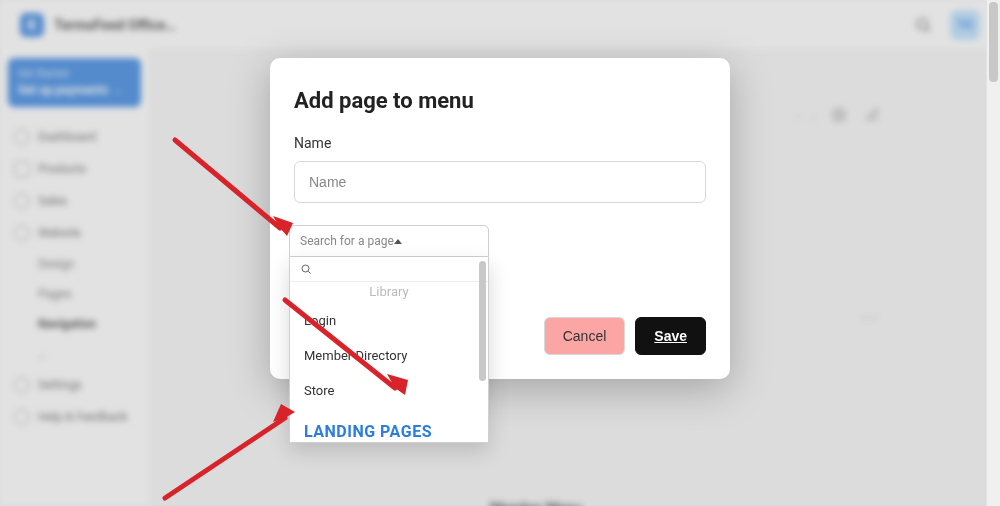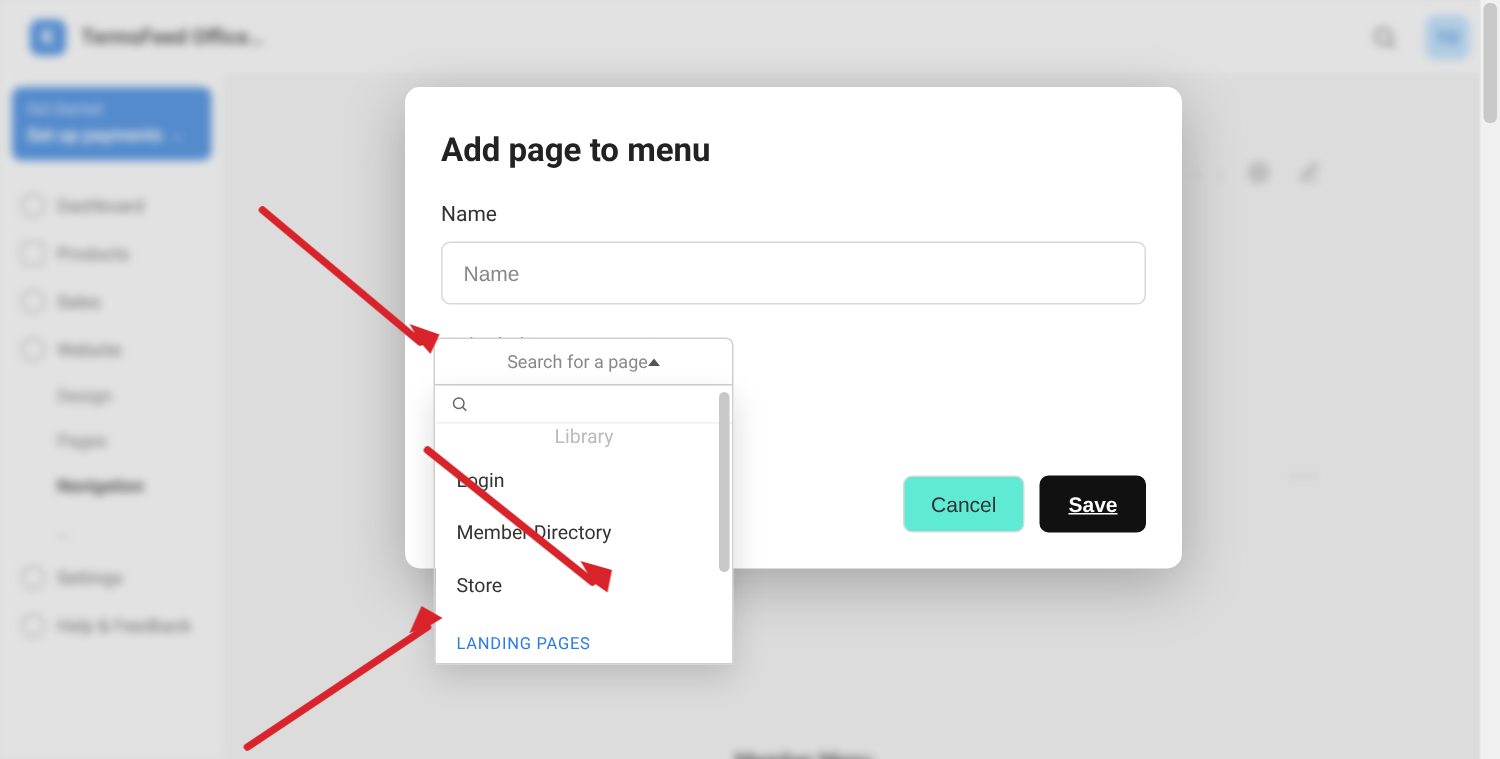--- a/index.html
+++ b/index.html
@@ -182,21 +182,21 @@
     
     .modal-overlay {
       position: absolute;
       top: 0; left: 0; right: 0; bottom: 0;
       background: rgba(0,0,0,0.1);
     }
     .modal {
       position: absolute;
       top: 58px;
       left: 270px;
-      width: 518px;
+      width: 460px;
       background: #fff;
       border-radius: 10px;
       box-shadow: 0 10px 40px rgba(0,0,0,0.25);
       padding: 30px 24px 24px 24px;
     }
     .modal-title {
       font-size: 22px;
       font-weight: 700;
       color: #222;
       margin-bottom: 22px;
@@ -221,21 +221,21 @@
       justify-content: flex-end;
       gap: 10px;
       margin-top: 78px;
     }
     .btn {
       padding: 10px 18px;
       border-radius: 6px;
       font-size: 14px;
       cursor: pointer;
       border: 1px solid #d8d8d8;
-      background: #5eead4;
+      background: #fca5a5;
       color: #333;
     }
     .btn.primary {
       background: #111;
       color: #fff;
       border-color: #111;
       font-weight: 600;
       text-decoration: underline;
     }
 
@@ -248,21 +248,21 @@
     }
     .dropdown-trigger {
       border: 1px solid #d0d0d0;
       border-radius: 5px 5px 0 0;
       padding: 8px 10px;
       font-size: 12px;
       color: #888;
       background: #fff;
       display: flex;
       align-items: center;
-      justify-content: center;
+      justify-content: flex-start;
     }
     .dropdown-panel {
       background: #fff;
       border: 1px solid #d0d0d0;
       border-top: none;
       box-shadow: 0 8px 20px rgba(0,0,0,0.15);
       max-height: 186px;
       overflow-y: auto;
       position: relative;
     }
@@ -283,22 +283,22 @@
       color: #333;
       cursor: pointer;
     }
     .dropdown-item.faded {
       color: #bbb;
       padding-top: 2px;
       padding-bottom: 4px;
       text-align: center;
     }
     .dropdown-item.group {
-      font-size: 11px;
-      font-weight: 400;
+      font-size: 16px;
+      font-weight: 700;
       letter-spacing: 0.5px;
       color: #2b7de0;
       cursor: default;
       padding-top: 14px;
     }
     .dropdown-scrollbar {
       position: absolute;
       right: 2px;
       top: 4px;
       width: 7px;

